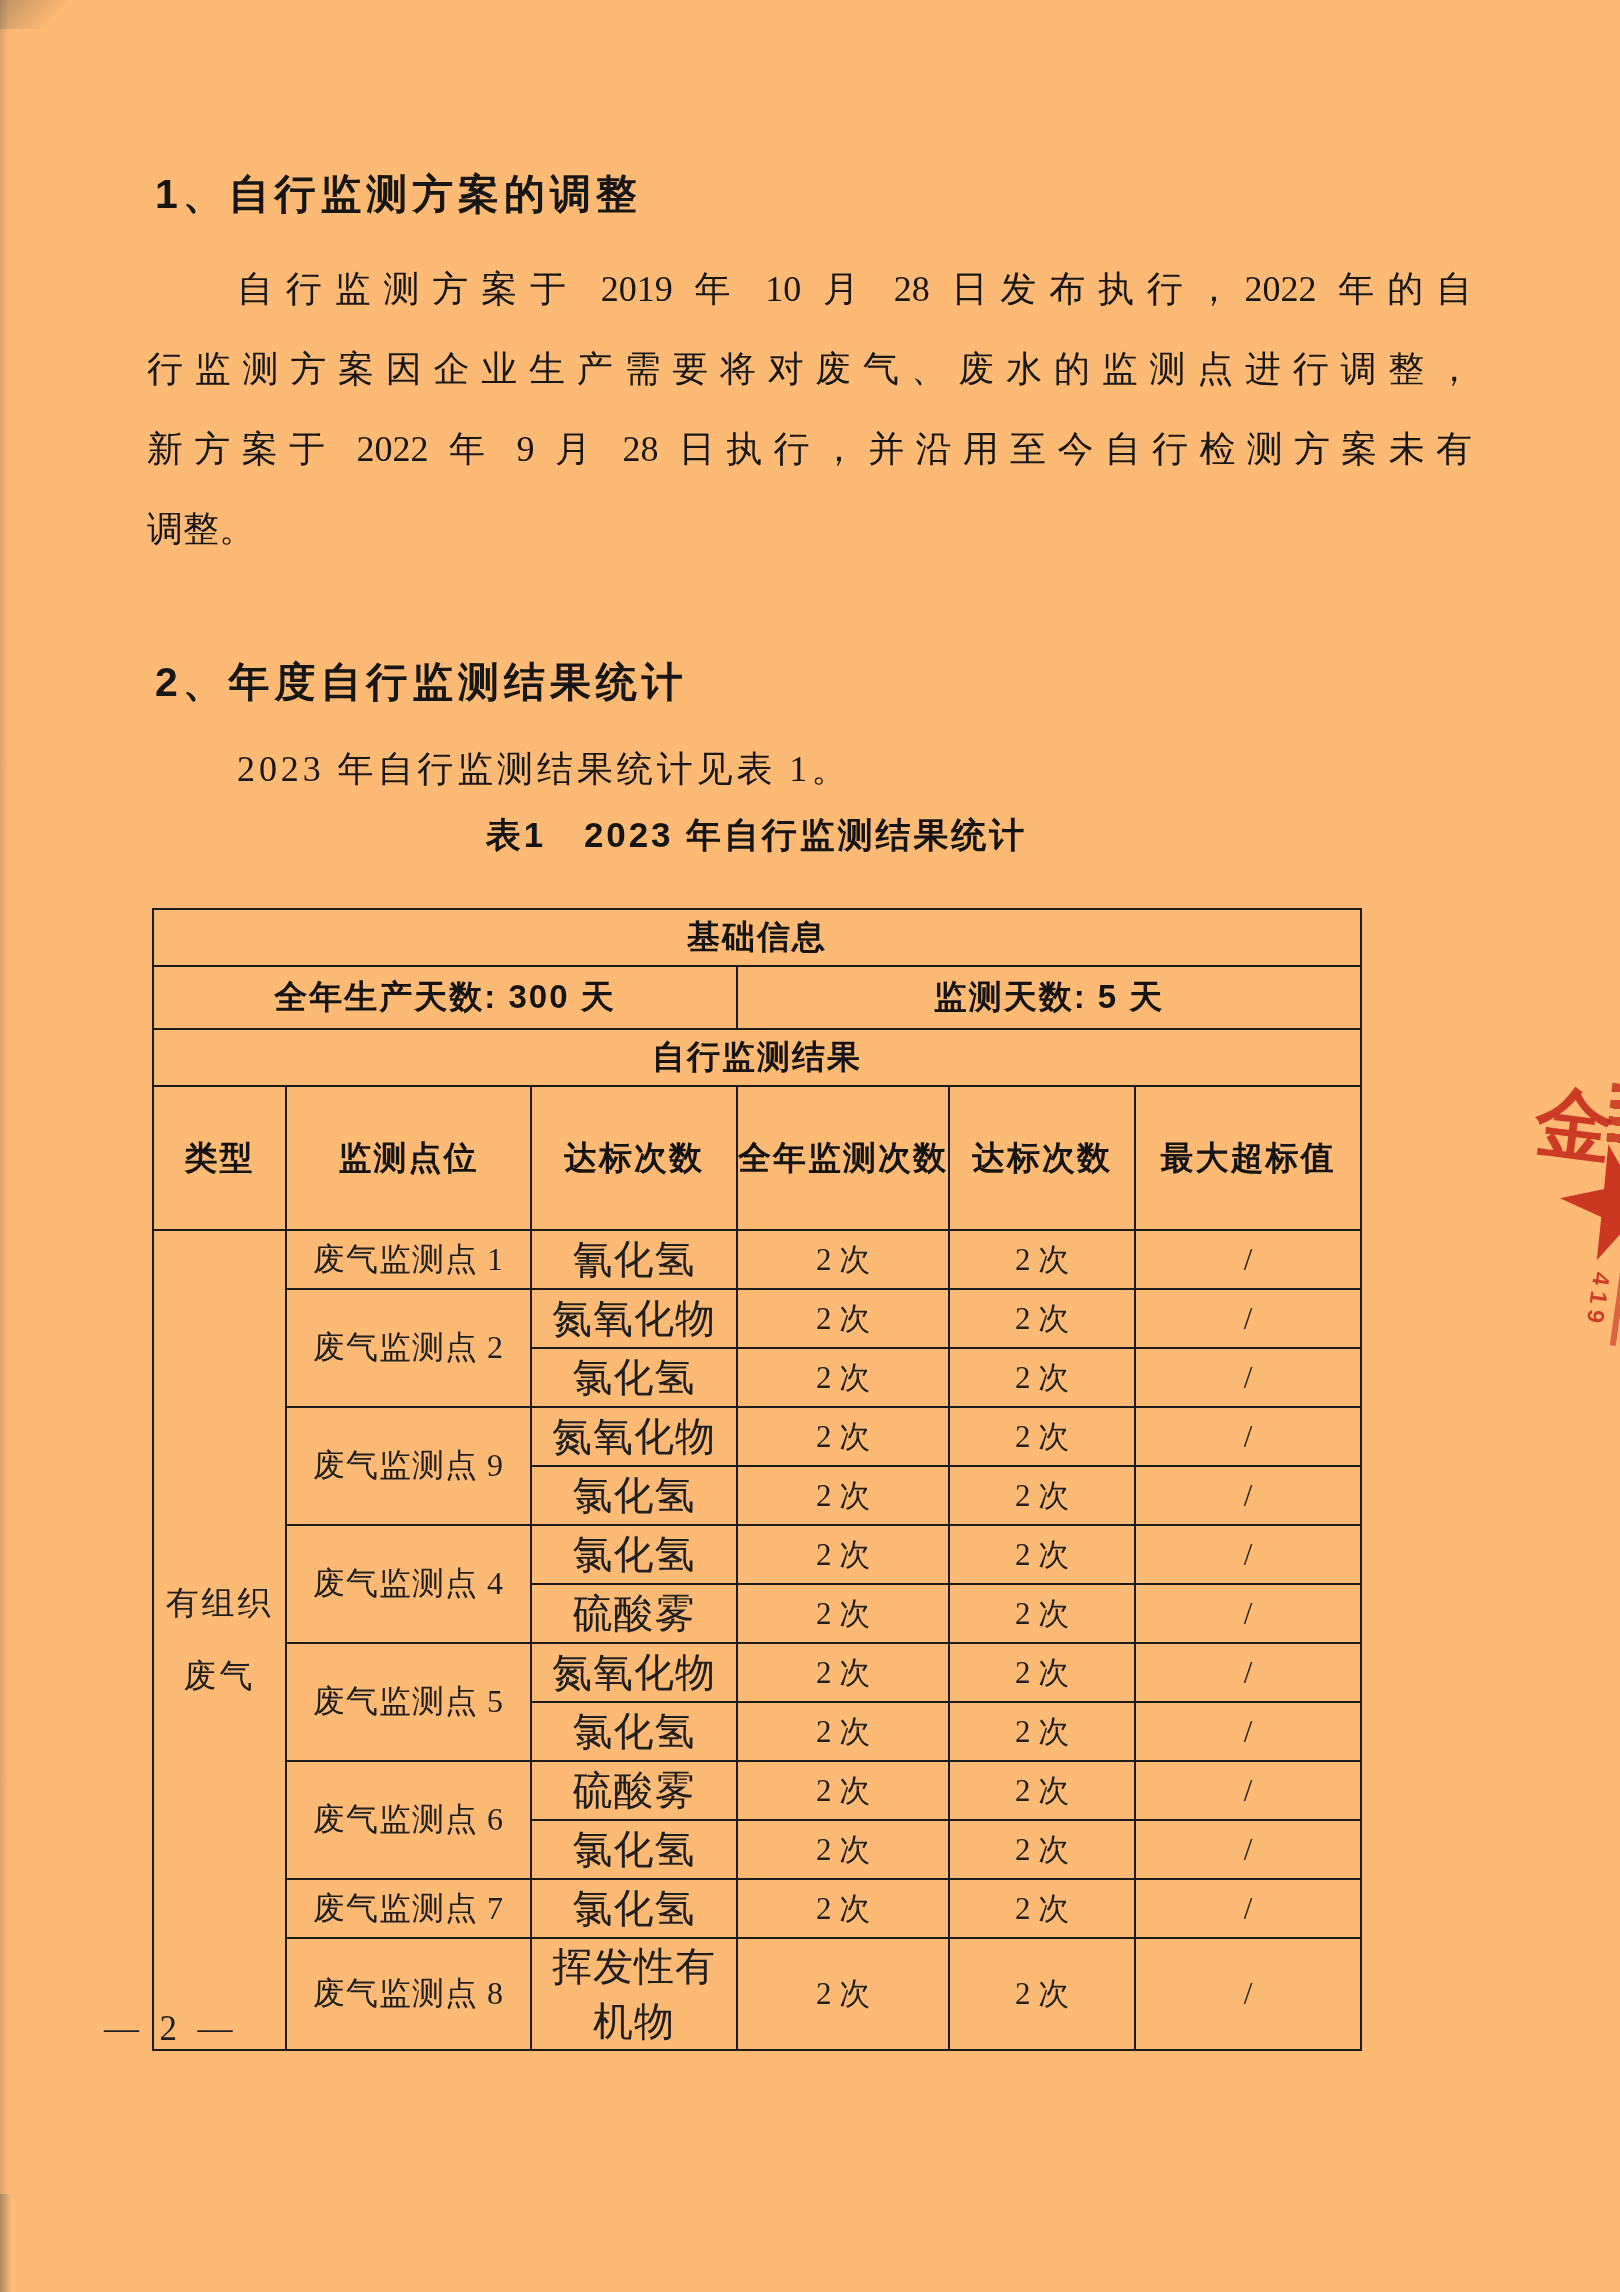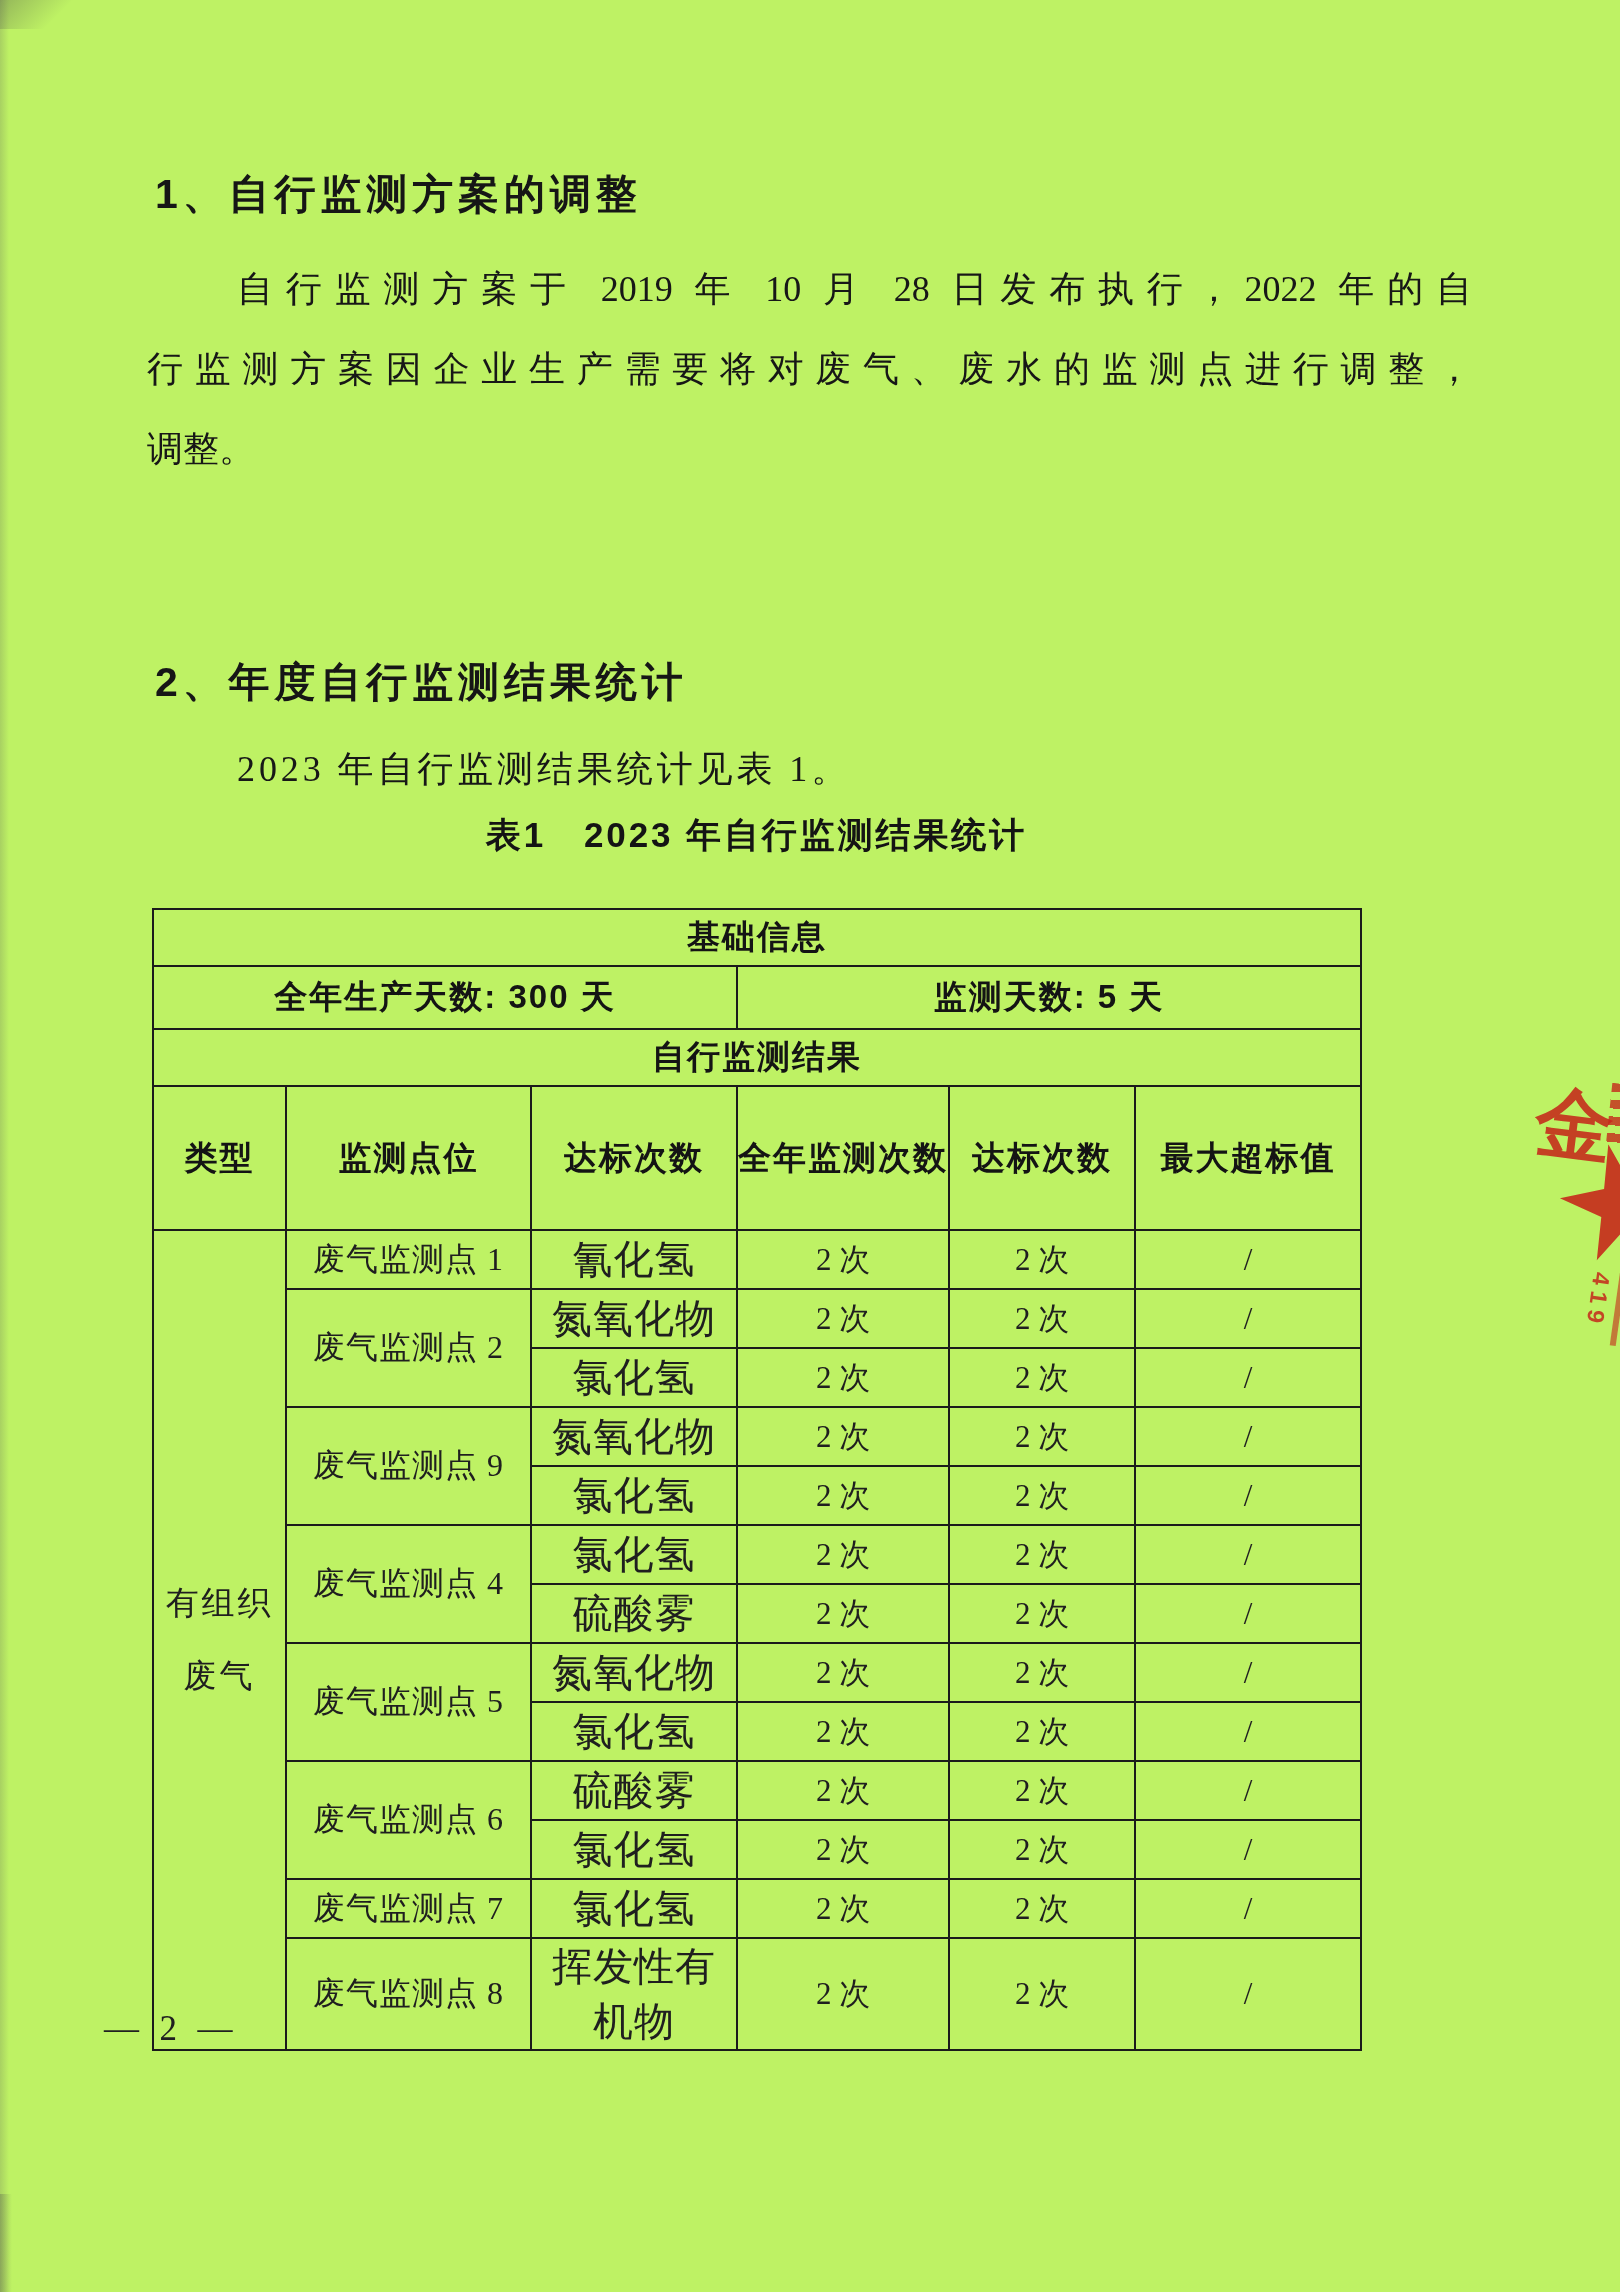--- a/index.html
+++ b/index.html
@@ -1,20 +1,20 @@
 <!DOCTYPE html>
 <html><head>
 <meta charset="utf-8">
 <style>
   html,body { margin:0; padding:0; background:#e8e8e6; }
   .page {
     position:relative;
     width:1620px; height:2293px;
     margin:0 auto;
-    background:#bef264;
+    background:#fdba74;
     overflow:hidden;
     font-family:"Liberation Serif","DejaVu Serif",serif;
     color:#1f1f1f;
   }
   
   .edge-left { position:absolute; left:0; top:0; width:8.8px; height:100%;
     background:linear-gradient(90deg, rgba(90,90,90,.22), rgba(90,90,90,0)); }
   .corner-tl { position:absolute; left:0; top:0; width:76px; height:29px;
     background:linear-gradient(135deg, rgba(70,70,70,.35), rgba(70,70,70,0) 70%); }
   .edge-bl { position:absolute; left:0; top:2194px; width:11.8px; height:99px;
@@ -97,20 +97,21 @@
 
   <div class="edge-left"></div>
   <div class="corner-tl"></div>
   <div class="edge-bl"></div>
 
   <div class="h1">1、自行监测方案的调整</div>
 
   <div class="para">
     <div class="line first">自行监测方案于 2019 年 10 月 28 日发布执行，2022 年的自</div>
     <div class="line">行监测方案因企业生产需要将对废气、废水的监测点进行调整，</div>
+    <div class="line">新方案于 2022 年 9 月 28 日执行，并沿用至今自行检测方案未有</div>
     <div class="line last">调整。</div>
   </div>
 
   <div class="h1 h2">2、年度自行监测结果统计</div>
 
   <div class="intro">2023 年自行监测结果统计见表 1。</div>
 
   <div class="caption">表1　2023 年自行监测结果统计</div>
 
   <table class="monitor">

